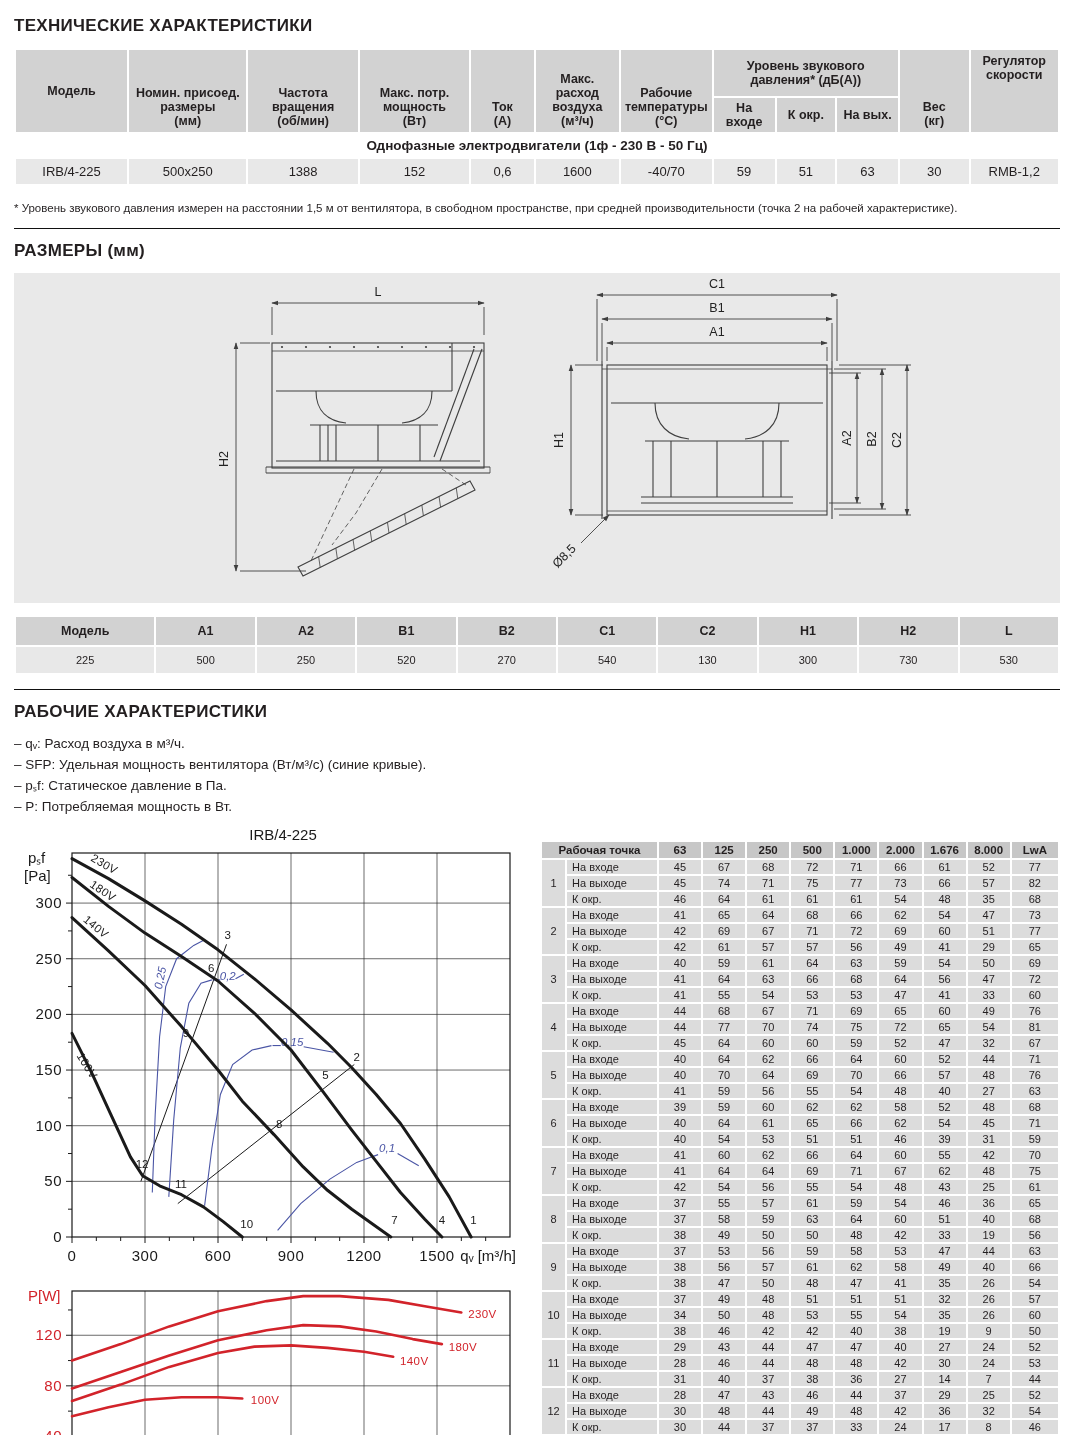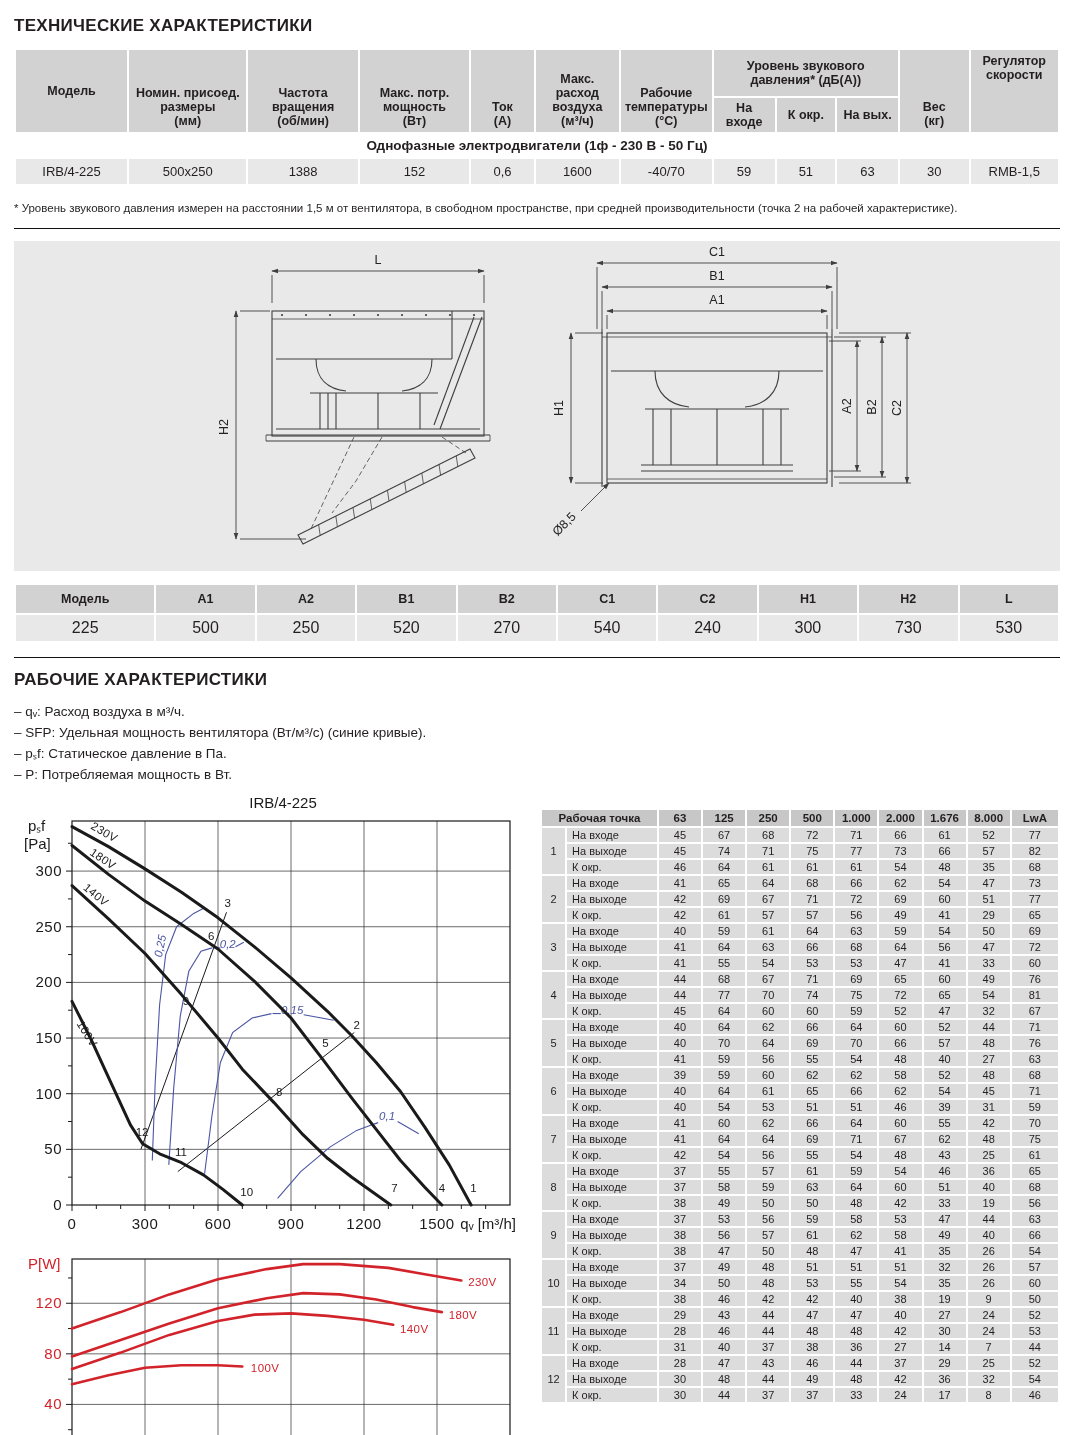--- a/index.html
+++ b/index.html
@@ -25,21 +25,21 @@
 
   
   .drawing-panel{background:#e9e9e9;height:330px;display:flex;margin:0 0 12px 0;}
   .drawing-panel svg{width:50%;height:100%;}
   .dline{stroke:#3f3f3f;stroke-width:1.1;fill:none;}
   .thin{stroke:#3f3f3f;stroke-width:.8;fill:none;}
   .dim,.ext{stroke:#3f3f3f;stroke-width:.9;fill:none;}
   .dash{stroke:#3f3f3f;stroke-width:.8;fill:none;stroke-dasharray:5 3;}
   .dimtext{font-size:12.5px;fill:#222;}
   #dims-table th{height:26px;font-size:12.5px;}
-  #dims-table td{height:24px;font-size:16px;}
+  #dims-table td{height:24px;font-size:11px;}
 
   
   .perf-row{display:flex;gap:18px;align-items:flex-start;}
   .charts-col{width:508px;flex:none;}
   .bullets{list-style:none;margin:0 0 6px 0;padding:0;font-size:13.5px;line-height:1.55;}
   .chart-title{text-align:center;font-size:15px;margin:8px 0 0 30px;color:#1a1a1a;}
   .sound-col{flex:1;padding-top:62px;}
   .sound-title{font-weight:bold;font-size:13.5px;margin:0 0 6px 0;}
   #sound-table{border-spacing:2px;margin-top:44px;}
   #sound-table th{background:#c7c7c7;font-size:11.5px;padding:2px 1px;}
@@ -156,28 +156,29 @@
           <td>500x250</td>
           <td>1388</td>
           <td>152</td>
           <td>0,6</td>
           <td>1600</td>
           <td>-40/70</td>
           <td>59</td>
           <td>51</td>
           <td>63</td>
           <td>30</td>
-          <td>RMB-1,5</td>
+          <td>RMB-1,2</td>
         </tr>
       </tbody>
     </table>
   <p class="footnote">* Уровень звукового давления измерен на расстоянии 1,5 м от вентилятора, в свободном пространстве, при средней производительности (точка 2 на рабочей характеристике).</p>
 
   <hr class="rule">
 
+  <h1 class="section">РАЗМЕРЫ (мм)</h1>
 
   <div class="drawing-panel">
 
     <svg viewBox="0 0 523 330">
       <defs>
         <marker id="arrA" viewBox="0 0 10 10" refX="9" refY="5" markerWidth="8" markerHeight="8" orient="auto-start-reverse">
           <path d="M0,1.6 L10,5 L0,8.4 z" fill="#3f3f3f"></path>
         </marker>
       </defs>
 
@@ -330,21 +331,21 @@
         </tr>
       </thead>
       <tbody>
         <tr>
           <td>225</td>
           <td>500</td>
           <td>250</td>
           <td>520</td>
           <td>270</td>
           <td>540</td>
-          <td>240</td>
+          <td>130</td>
           <td>300</td>
           <td>730</td>
           <td>530</td>
         </tr>
       </tbody>
     </table>
 
   <hr class="rule">
 
   <h1 class="section">РАБОЧИЕ ХАРАКТЕРИСТИКИ</h1>

